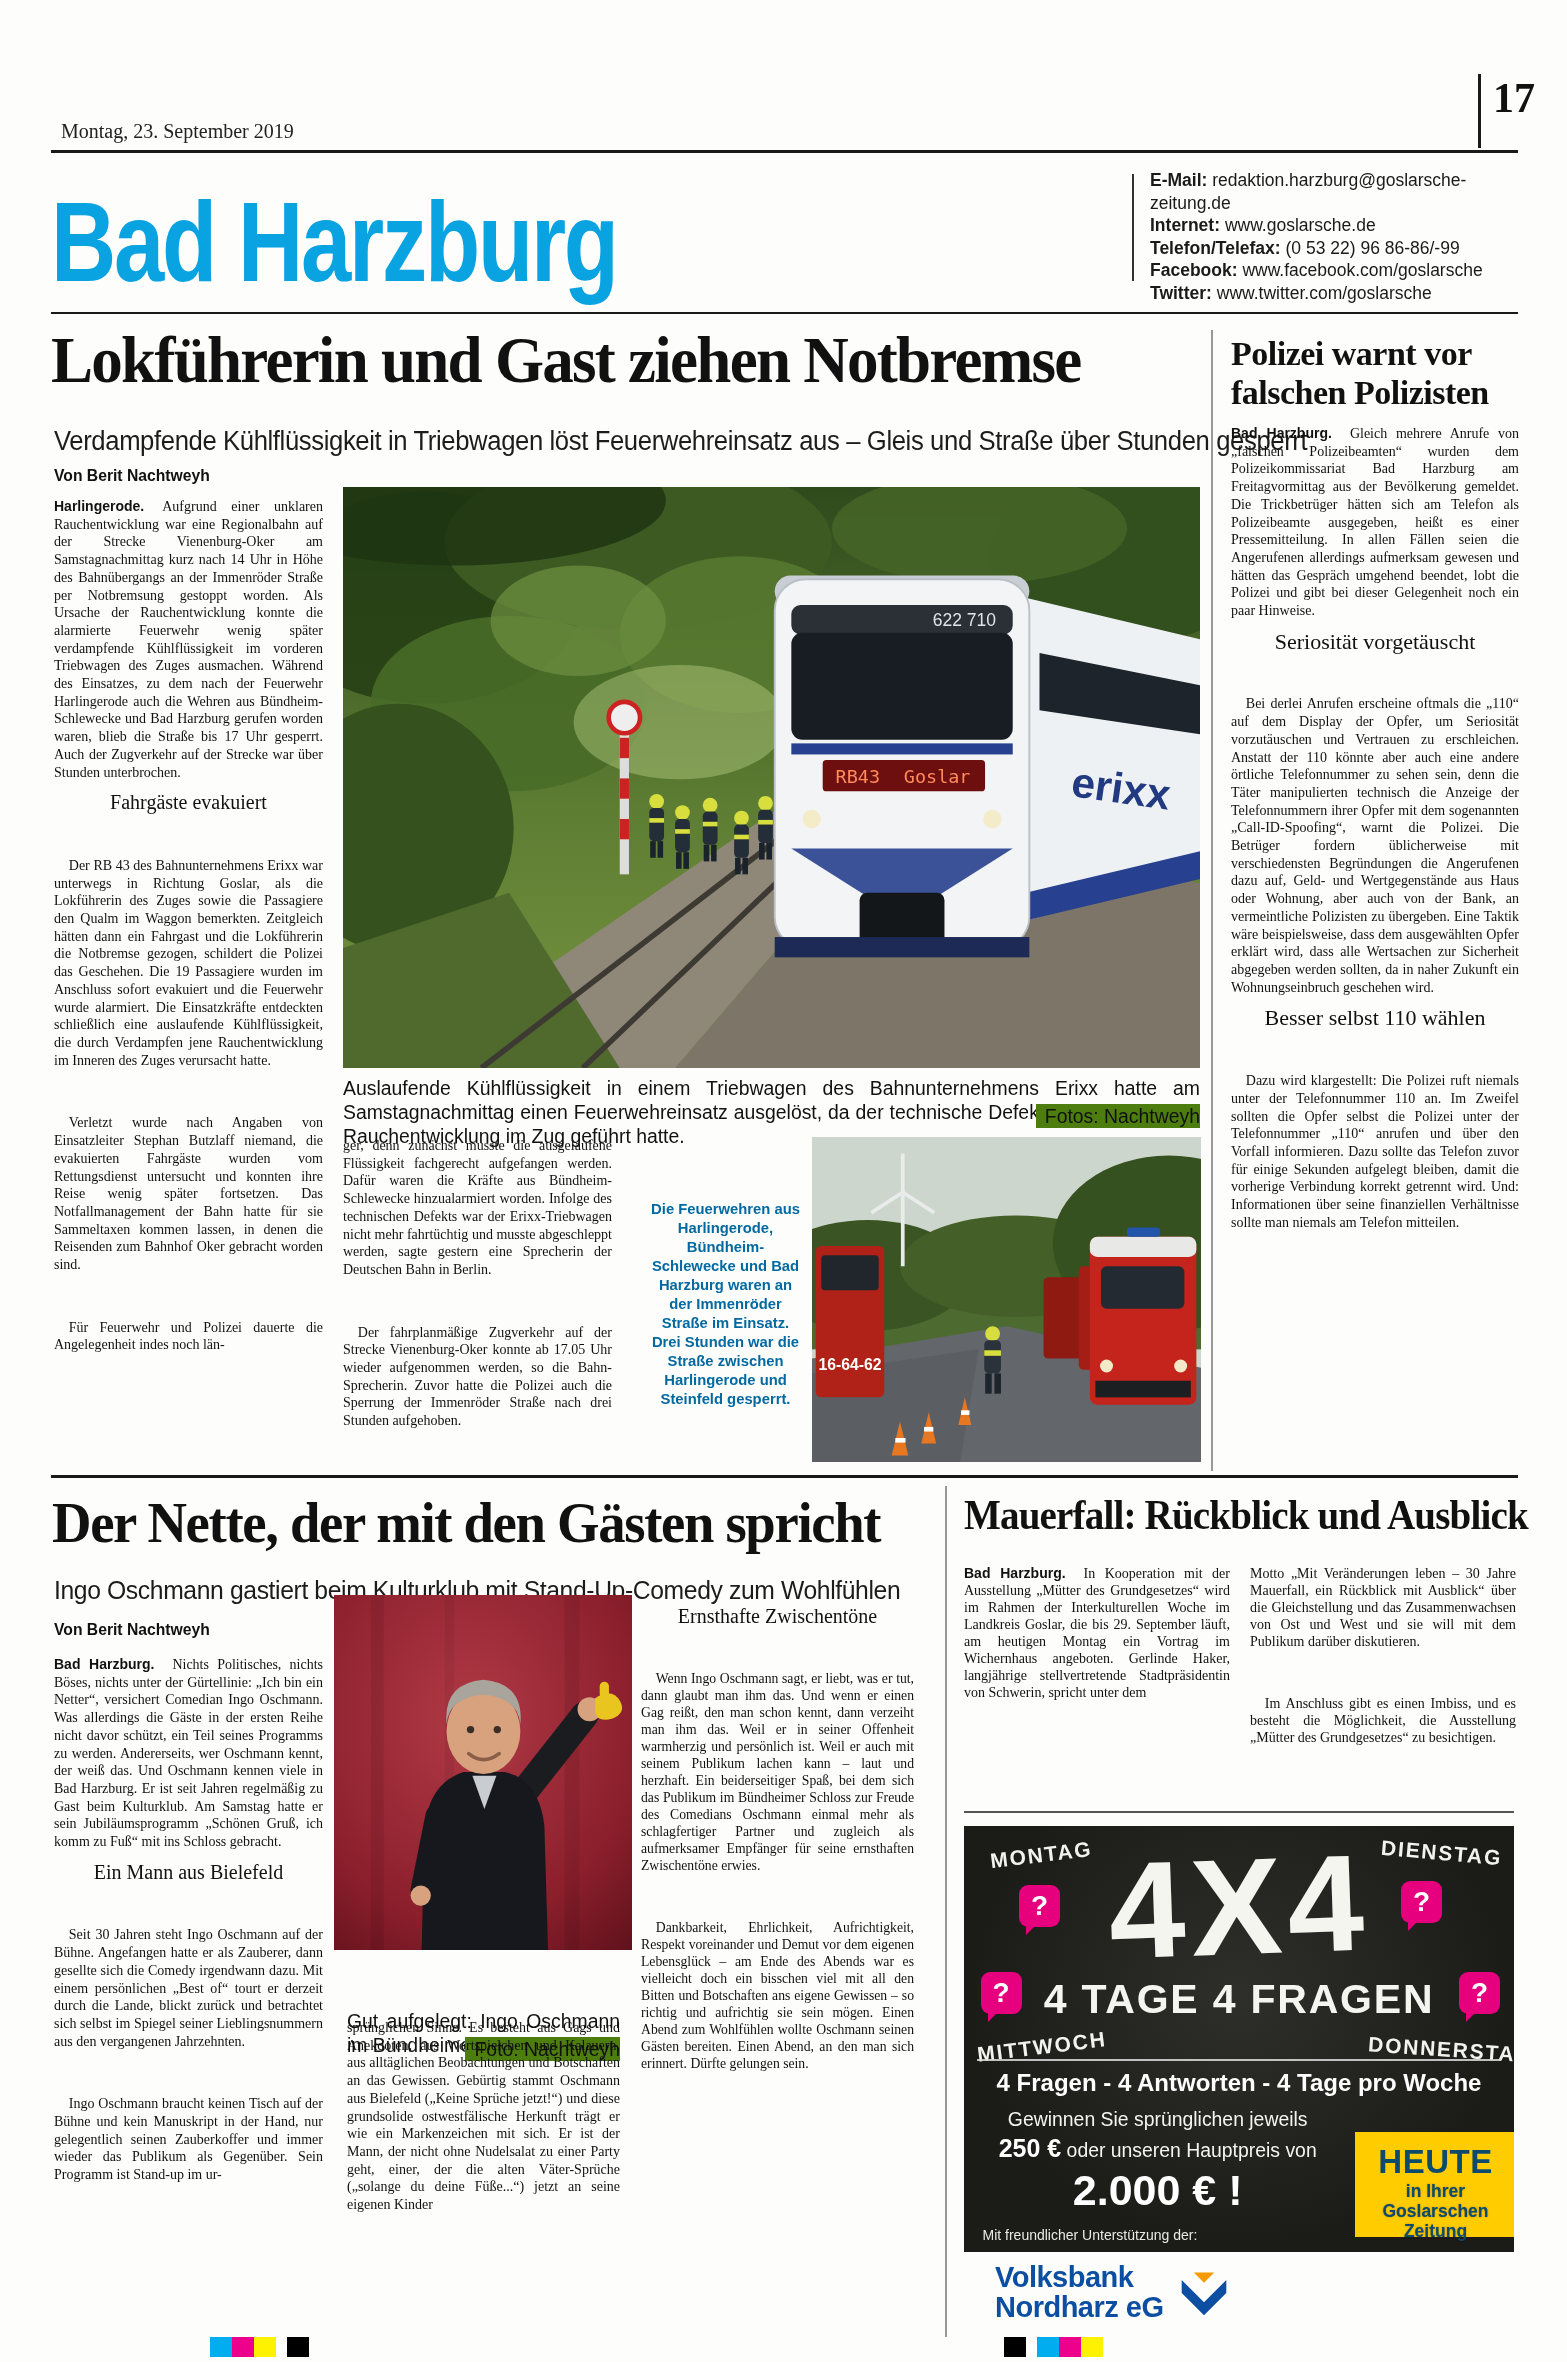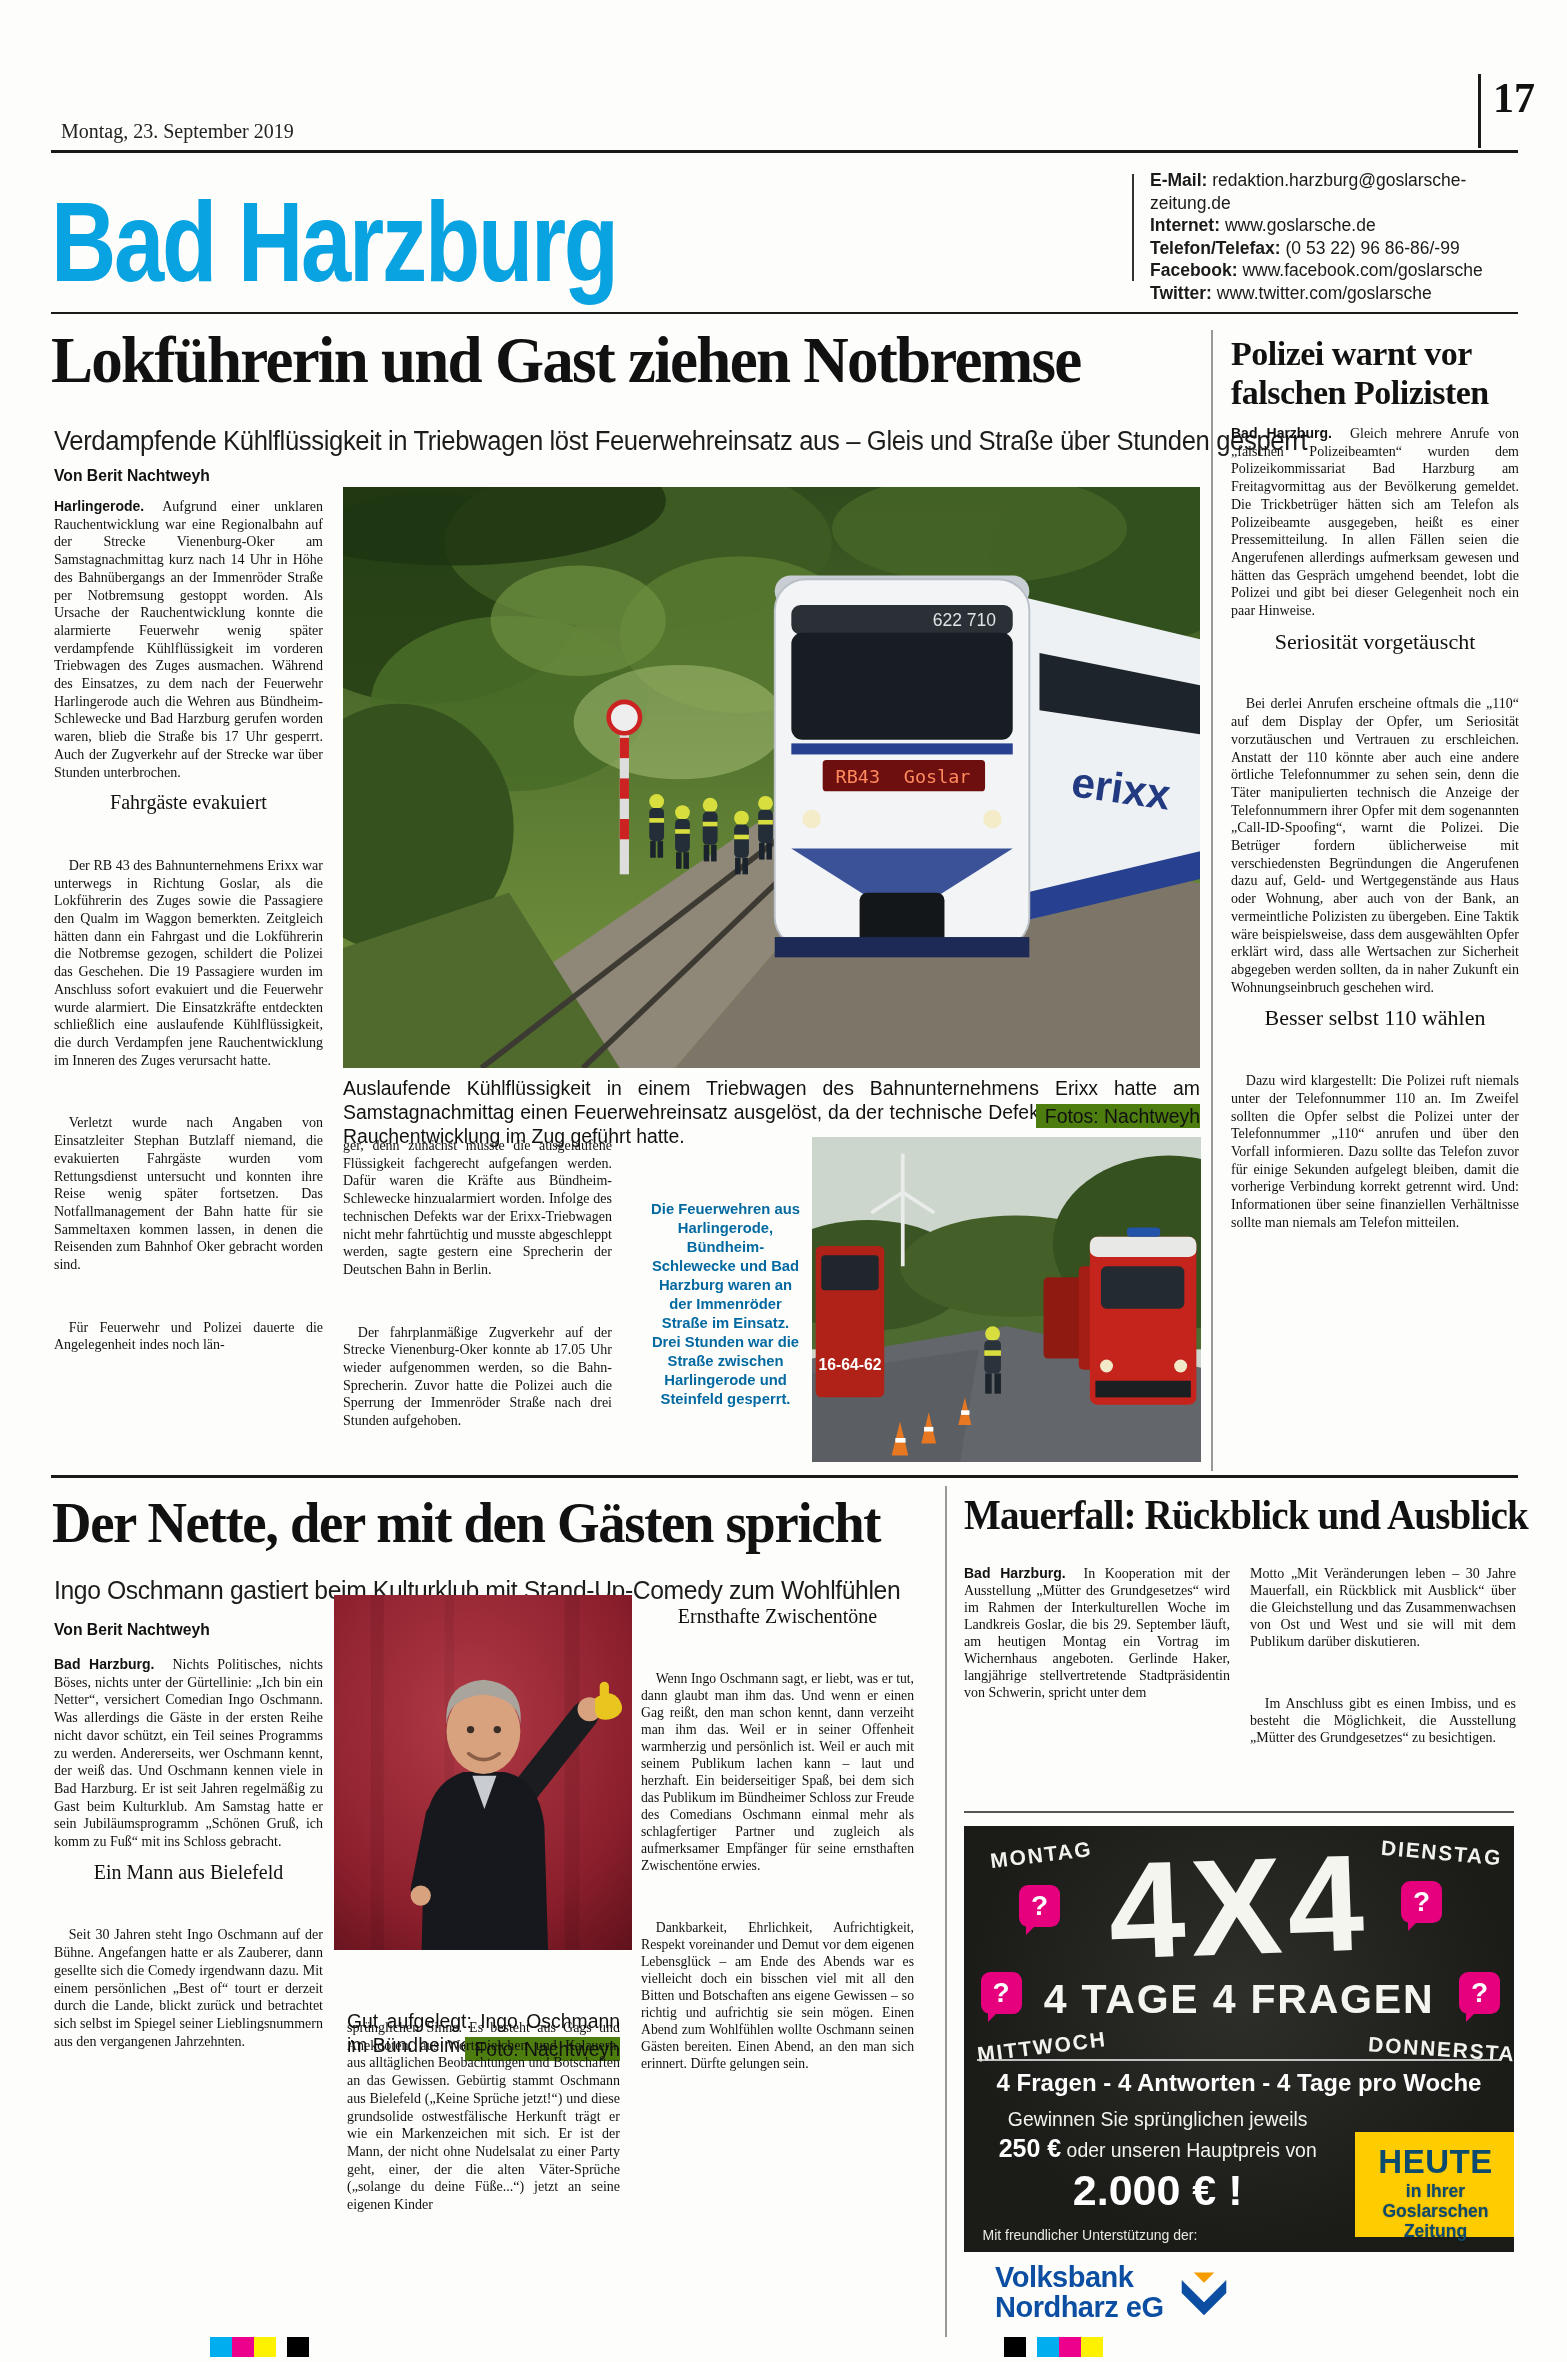--- a/index.html
+++ b/index.html
@@ -304,20 +304,21 @@
   <div class="abs secrule"></div>
 
   <div class="abs h-comedy">Der Nette, der mit den Gästen spricht</div>
   <div class="abs subhead2">Ingo Oschmann gastiert beim Kulturklub mit Stand-Up-Comedy zum Wohlfühlen</div>
   <div class="abs byline byline2">Von Berit Nachtweyh</div>
 
   <div class="abs bodycol ccol1">
     <p><span class="li">Bad Harzburg.</span><span>Nichts Politisches, nichts Böses, nichts unter der Gürtellinie: „Ich bin ein Netter“, versichert Comedian Ingo Oschmann. Was allerdings die Gäste in der ersten Reihe nicht davor schützt, ein Teil seines Programms zu werden. Andererseits, wer Oschmann kennt, der weiß das. Und Oschmann kennen viele in Bad Harzburg. Er ist seit Jahren regelmäßig zu Gast beim Kulturklub. Am Samstag hatte er sein Jubiläumsprogramm „Schönen Gruß, ich komm zu Fuß“ mit ins Schloss gebracht.</span></p>
     <div class="crosshead">Ein Mann aus Bielefeld</div>
     <p class="ind">Seit 30 Jahren steht Ingo Oschmann auf der Bühne. Angefangen hatte er als Zauberer, dann gesellte sich die Comedy irgendwann dazu. Mit einem persönlichen „Best of“ tourt er derzeit durch die Lande, blickt zurück und betrachtet sich selbst im Spiegel seiner Lieblingsnummern aus den vergangenen Jahrzehnten.</p>
+    <p class="ind">Ingo Oschmann braucht keinen Tisch auf der Bühne und kein Manuskript in der Hand, nur gelegentlich seinen Zauberkoffer und immer wieder das Publikum als Gegenüber. Sein Programm ist Stand-up im ur-</p>
   </div>
 
   <div class="abs photo3">
     <svg width="298" height="355" viewBox="0 0 323 385" preserveAspectRatio="none">
       <defs>
         <radialGradient id="redbg" cx=".45" cy=".35" r=".95">
           <stop offset="0" stop-color="#b03a46"></stop>
             <stop offset=".6" stop-color="#8c1f2c"></stop>
             <stop offset="1" stop-color="#4f0d16"></stop>
         </radialGradient>

